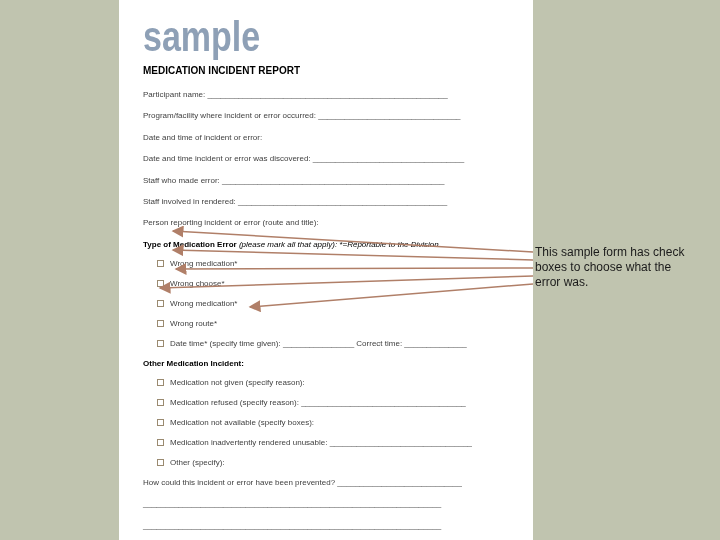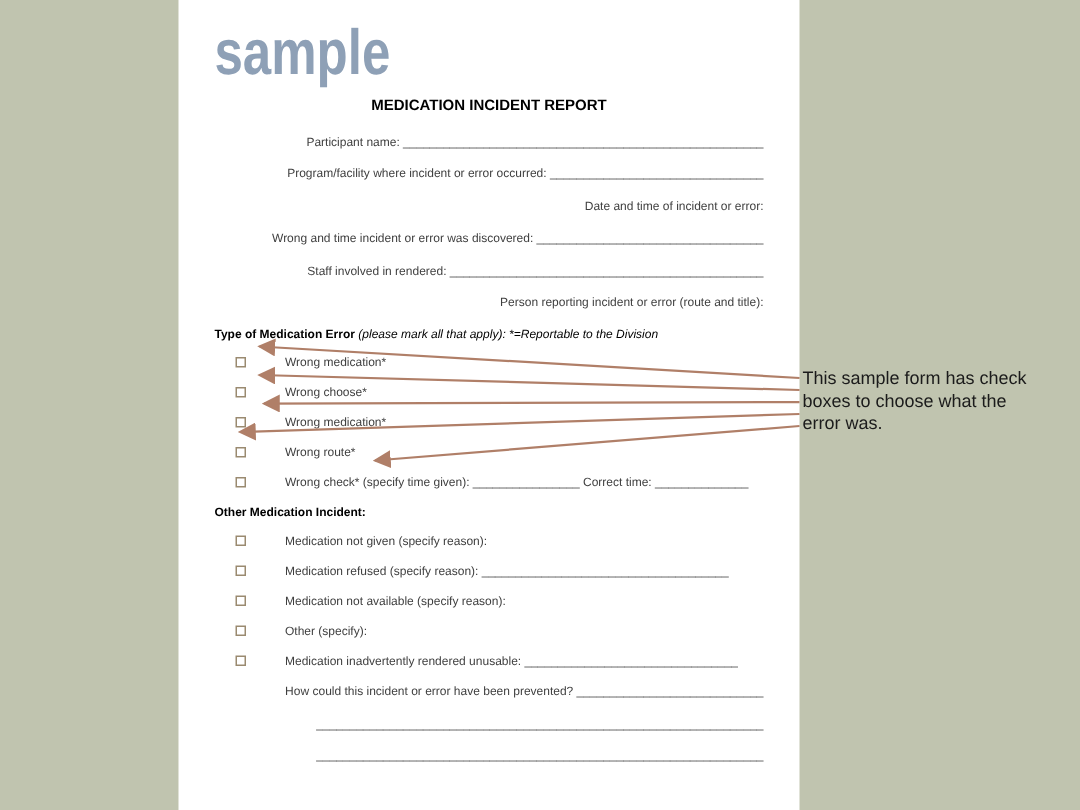--- a/index.html
+++ b/index.html
@@ -25,50 +25,50 @@
     font-family: "Arial Narrow", Arial, sans-serif;
     font-size: 34px;
     font-weight: bold;
     color: #8ea0b6;
     letter-spacing: 0px;
     transform: scaleY(1.25);
     transform-origin: top left;
     margin-bottom: 14px;
   }
   .title {
-    text-align: center;
+    text-align: left;
     font-size: 10px;
     font-weight: bold;
     margin-bottom: 14px;
     color: #000;
   }
   .field-row {
     font-size: 8px;
     color: #2a2a2a;
     margin-bottom: 11px;
     line-height: 1.3;
     white-space: nowrap;
   }
-  .blur { filter: blur(0.3px); opacity: 0.9; text-align: right; }
+  .blur { filter: blur(0.3px); opacity: 0.9; }
   .sect {
     font-size: 8px;
     font-weight: bold;
     color: #000;
     margin-top: 6px;
     margin-bottom: 10px;
   }
   .sect .note { font-weight: normal; font-style: italic; }
   .cb-list { margin-left: 14px; }
   .cb-row {
     font-size: 8px;
     color: #2a2a2a;
     margin-bottom: 11px;
     display: flex;
     align-items: center;
-    gap: 26px;
+    gap: 6px;
   }
   .cb {
     display: inline-block;
     width: 7px;
     height: 7px;
     border: 0.8px solid #9a8a70;
     background: #fff;
     flex-shrink: 0;
   }
   .callout {
@@ -93,21 +93,22 @@
 </head>
 <body>
 
 <div class="page">
   <div class="watermark">sample</div>
   <div class="title">MEDICATION INCIDENT REPORT</div>
 
   <div class="field-row blur">Participant name: ______________________________________________________</div>
   <div class="field-row blur">Program/facility where incident or error occurred: ________________________________</div>
   <div class="field-row blur">Date and time of incident or error:</div>
-  <div class="field-row blur">Wrong and time incident or error was discovered: __________________________________</div>
+  <div class="field-row blur">Date and time incident or error was discovered: __________________________________</div>
+  <div class="field-row blur">Staff who made error: __________________________________________________</div>
   <div class="field-row blur">Staff involved in rendered: _______________________________________________</div>
   <div class="field-row blur">Person reporting incident or error (route and title):</div>
 
   <div class="sect">
     <span>Type of Medication Error</span>
     <span class="note">(please mark all that apply): *=Reportable to the Division</span>
   </div>
 
   <div class="cb-list">
     <div class="cb-row">
@@ -121,48 +122,48 @@
     <div class="cb-row">
       <span class="cb"></span>
       <span class="blur">Wrong medication*</span>
     </div>
     <div class="cb-row">
       <span class="cb"></span>
       <span class="blur">Wrong route*</span>
     </div>
     <div class="cb-row">
       <span class="cb"></span>
-      <span class="blur">Wrong check* (specify time given): ________________   Correct time: ______________</span>
+      <span class="blur">Date time* (specify time given): ________________   Correct time: ______________</span>
     </div>
   </div>
 
   <div class="sect">
     <span>Other Medication Incident:</span>
   </div>
 
   <div class="cb-list">
     <div class="cb-row">
       <span class="cb"></span>
       <span class="blur">Medication not given (specify reason):</span>
     </div>
     <div class="cb-row">
       <span class="cb"></span>
       <span class="blur">Medication refused (specify reason): _____________________________________</span>
     </div>
     <div class="cb-row">
       <span class="cb"></span>
-      <span class="blur">Medication not available (specify reason):</span>
+      <span class="blur">Medication not available (specify boxes):</span>
+    </div>
+    <div class="cb-row">
+      <span class="cb"></span>
+      <span class="blur">Medication inadvertently rendered unusable: ________________________________</span>
     </div>
     <div class="cb-row">
       <span class="cb"></span>
       <span class="blur">Other (specify):</span>
-    </div>
-    <div class="cb-row">
-      <span class="cb"></span>
-      <span class="blur">Medication inadvertently rendered unusable: ________________________________</span>
     </div>
   </div>
 
   <div class="field-row blur" style="margin-top:8px">How could this incident or error have been prevented? ____________________________</div>
   <div class="field-row blur">___________________________________________________________________</div>
   <div class="field-row blur">___________________________________________________________________</div>
 </div>
 
 <svg class="arrows">
   <defs>

